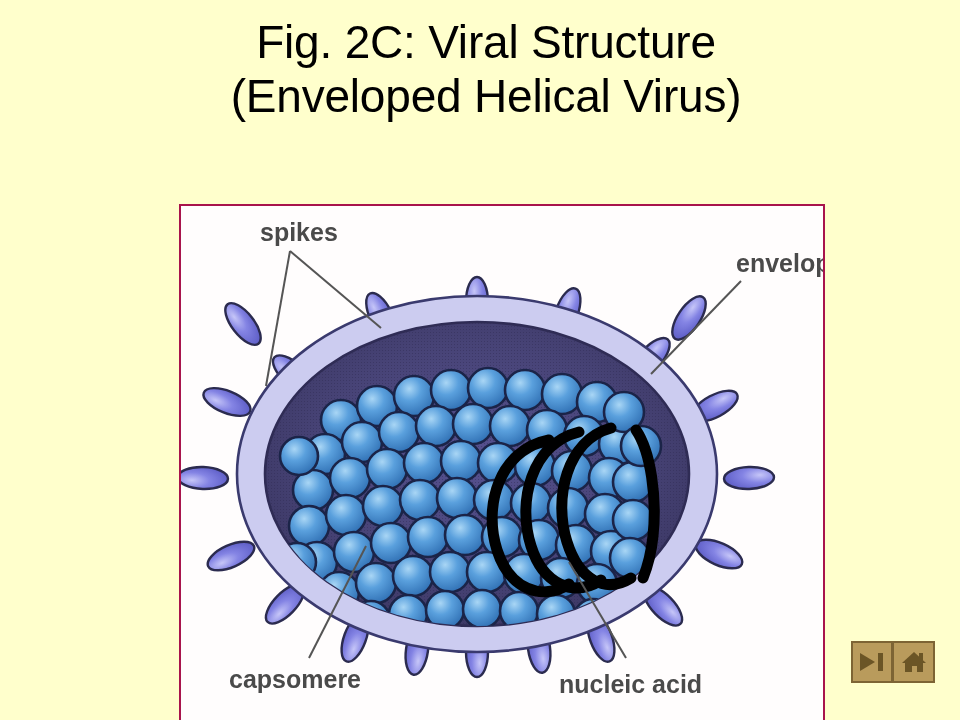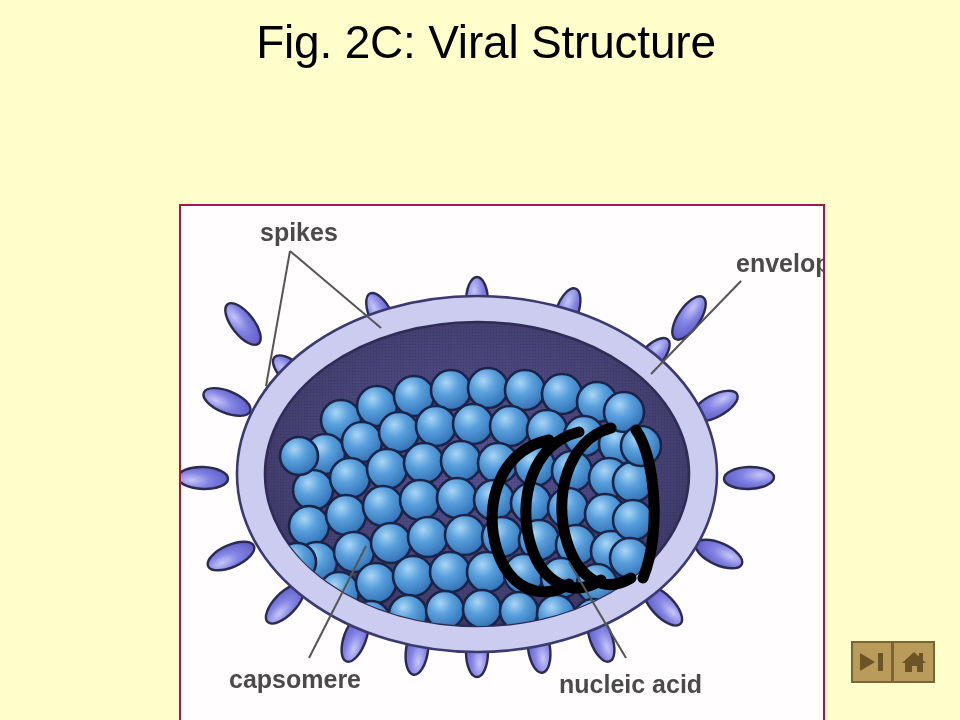--- a/index.html
+++ b/index.html
@@ -78,20 +78,21 @@
     font-size: 25px;
     font-weight: 700;
     fill: #4a4a4a;
   }
 </style>
 </head>
 <body style="background: rgb(255, 255, 204);">
 
 <div id="slide-title" style="color: rgb(0, 0, 0);">
   <span class="tline">Fig. 2C: Viral Structure</span>
+  <span class="tline">(Enveloped Helical Virus)</span>
 </div>
 
 <div id="figure-frame" style="border-color: rgb(168, 20, 76); background: rgb(255, 253, 253);">
   <svg id="figure-svg" width="642" height="516" viewBox="0 0 642 516" xmlns="http://www.w3.org/2000/svg">
     <defs>
       <radialGradient id="gCapsomere" cx="38%" cy="32%" r="72%">
         <stop offset="0%" stop-color="#a9d6f5"></stop>
         <stop offset="42%" stop-color="#5aa0dd"></stop>
         <stop offset="100%" stop-color="#2f6fb3"></stop>
       </radialGradient>

